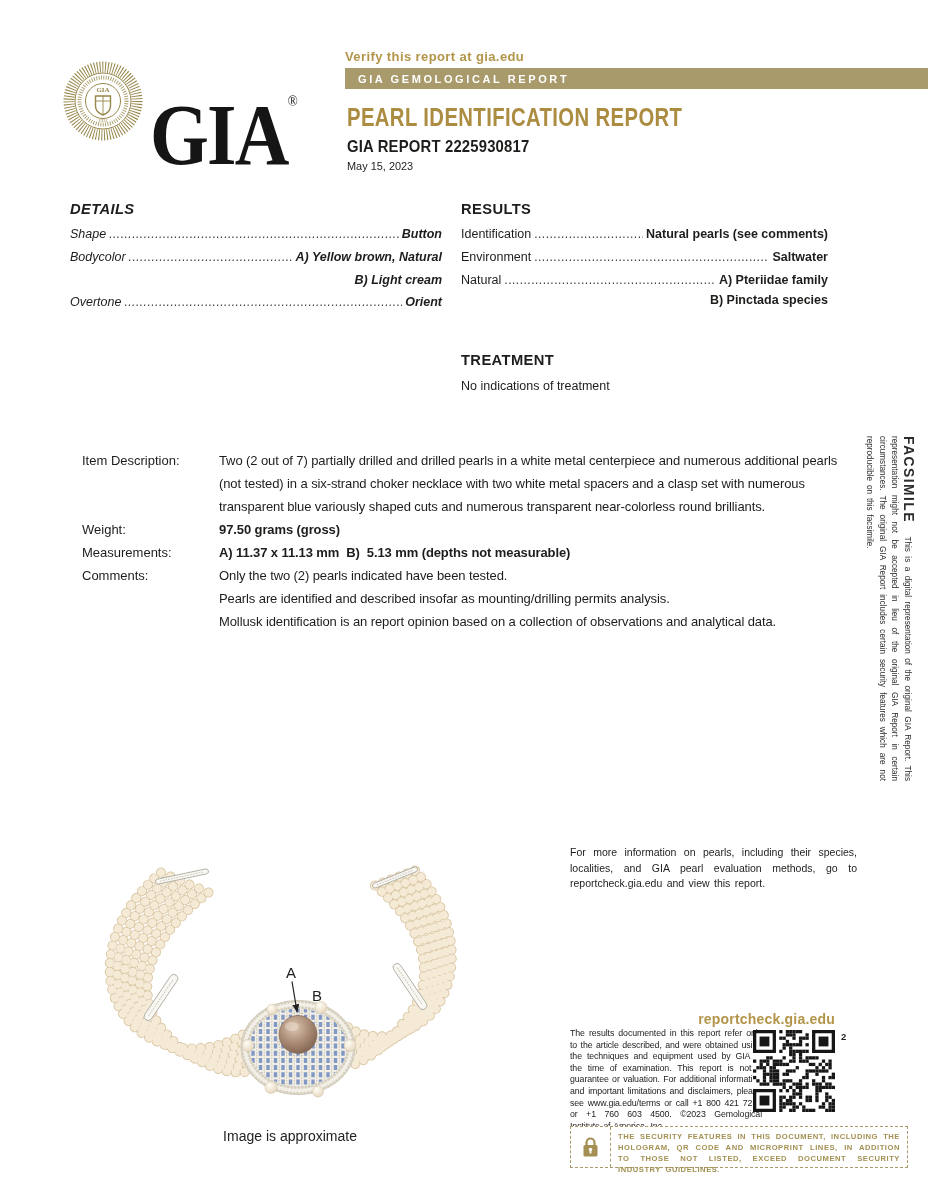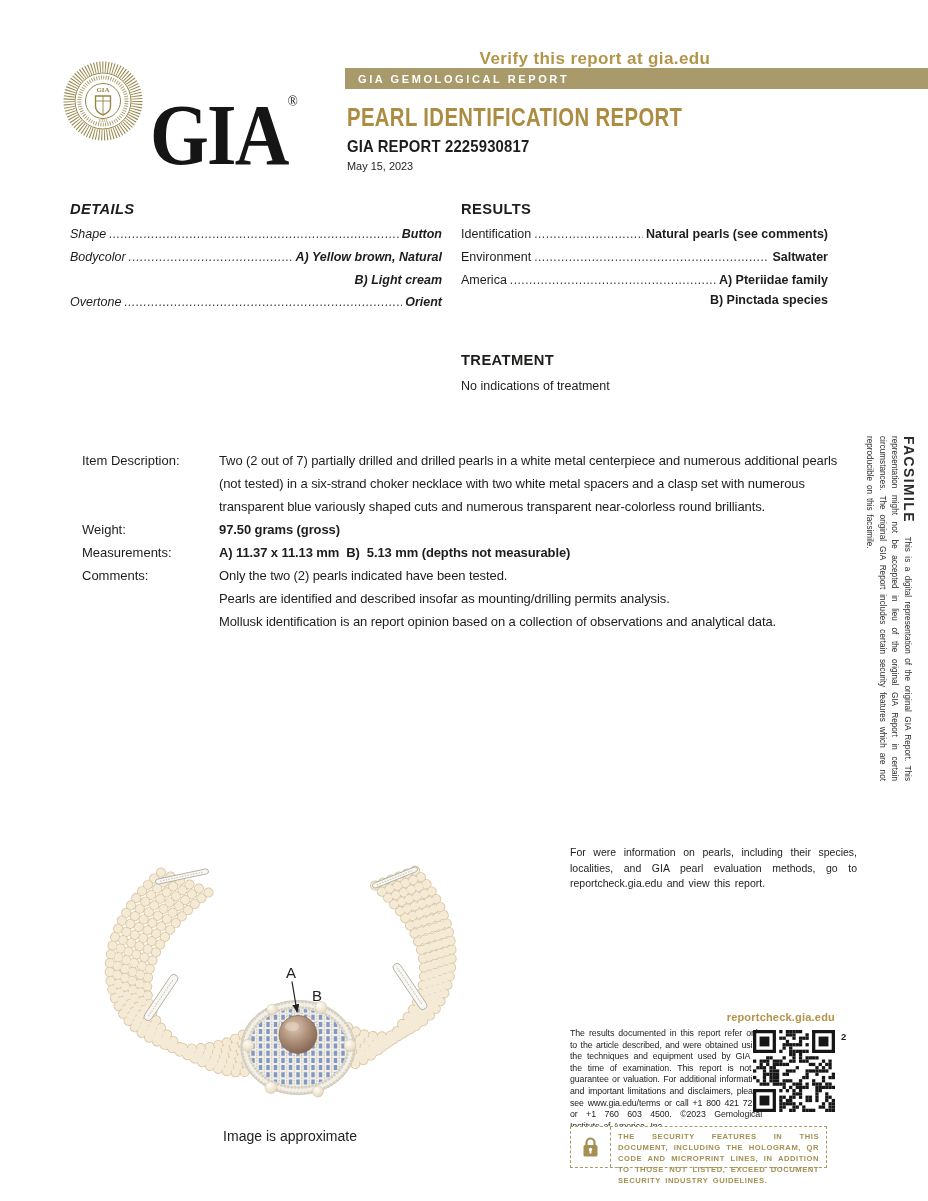--- a/index.html
+++ b/index.html
@@ -6,22 +6,22 @@
   html,body { background:#fff; }
   body { font-family:"Liberation Sans", sans-serif; color:#1d1d1b; }
   .page { position:relative; width:928px; height:1201px; background:#fff; overflow:hidden; margin:0 auto; }
 
   
   .seal { position:absolute; left:62px; top:60px; width:82px; height:82px; }
   .wordmark { position:absolute; left:150px; top:58px; font-family:"Liberation Serif", serif;
               font-weight:600; font-size:86px; line-height:86px; letter-spacing:-2px;
               transform:scaleX(0.88); transform-origin:left top; color:#151515; }
   .wordmark sup { font-size:15px; font-weight:400; vertical-align:58px; letter-spacing:0; }
-  .verify { position:absolute; left:345px; top:49px; width:500px; text-align:center;
-            color:#b3954a; font-size:17px; font-weight:700; letter-spacing:.4px; cursor:pointer; }
+  .verify { position:absolute; left:345px; top:49px; width:500px; 
+            color:#b3954a; font-size:13px; font-weight:700; letter-spacing:.4px; cursor:pointer; }
   .banner { position:absolute; left:345px; top:68px; width:587px; height:21px; background:#a89a6a;
             color:#fff; font-size:11px; font-weight:700; letter-spacing:2.6px; line-height:22px; padding-left:13px; }
   .title { position:absolute; left:347px; top:102px; font-size:26px; font-weight:700; letter-spacing:.5px;
            color:#ab8c41; transform:scaleX(0.78); transform-origin:left top; white-space:nowrap; }
   .report-no { position:absolute; left:347px; top:137px; font-size:16.5px; font-weight:700; letter-spacing:.2px;
                transform:scaleX(0.9); transform-origin:left top; white-space:nowrap; }
   .date { position:absolute; left:347px; top:160px; font-size:11.5px; font-weight:400;
           transform:scaleX(0.95); transform-origin:left top; }
 
   
@@ -63,27 +63,27 @@
   .bar { fill:#f8f7f3; stroke:#aaa79d; stroke-width:.8; }
   .sap { stroke:#8197c4; stroke-width:3.4; stroke-dasharray:5 2.2; }
   .dia { stroke:#c9c4b4; stroke-width:1.1; stroke-dasharray:.6 2.2; stroke-linecap:round; }
   .dotring { fill:none; stroke:#d6d0c0; stroke-width:3; stroke-dasharray:.1 3.4; stroke-linecap:round; }
   .photo-label { font-family:"Liberation Sans", sans-serif; font-size:15px; fill:#222; }
 
   
   .more-info { position:absolute; left:570px; top:845px; width:287px; font-size:10.5px; line-height:15.5px;
                text-align:justify; word-spacing:1.5px; }
   .qr-label { position:absolute; left:570px; top:1011px; width:265px; text-align:right;
-              color:#b3954a; font-size:11px; font-weight:700; letter-spacing:.2px; cursor:pointer; }
+              color:#b3954a; font-size:14px; font-weight:700; letter-spacing:.2px; cursor:pointer; }
   .legal { position:absolute; left:570px; top:1028px; width:192px; font-size:8.8px; line-height:11.6px;
            text-align:justify; word-spacing:1px; letter-spacing:-.1px; color:#222; }
   .qr { position:absolute; left:753px; top:1030px; width:82px; height:82px; }
   .qr-page { position:absolute; left:841px; top:1031px; font-size:9.5px; font-weight:700; }
 
-  .security-box { position:absolute; left:570px; top:1126px; width:257px; height:42px;
+  .security-box { position:absolute; left:570px; top:1126px; width:338px; height:42px;
                   border:1px dashed #a89a6a; display:flex; align-items:stretch; background:#fff; }
   .security-icon-cell { width:40px; flex:none; border-right:1px dashed #a89a6a;
                         display:flex; align-items:center; justify-content:center; }
   .security-text { flex:1; padding:4px 7px 3px 7px; color:#a39052; font-size:7.6px; font-weight:700;
                    line-height:11px; letter-spacing:.55px; text-align:justify; word-spacing:2px; }
 </style>
 </head>
 <body>
 
 <div class="page">
@@ -135,21 +135,21 @@
       <span class="label">Identification</span>
       <span class="dots"></span>
       <span class="value">Natural pearls (see comments)</span>
     </div>
     <div class="kv-row">
       <span class="label">Environment</span>
       <span class="dots"></span>
       <span class="value">Saltwater</span>
     </div>
     <div class="kv-row">
-      <span class="label">America</span>
+      <span class="label">Natural</span>
       <span class="dots"></span>
       <span class="value">A) Pteriidae family</span>
     </div>
     <div class="value2 tight">B) Pinctada species</div>
 
     <div class="treatment-block">
       <div class="sec-heading">TREATMENT</div>
       <div class="treatment-text">No indications of treatment</div>
     </div>
   </div>
@@ -296,21 +296,21 @@
       <circle cx="0" cy="-13" r="21.5" fill="none" stroke="#b9a68e" stroke-width="1" stroke-dasharray=".1 2.6" stroke-linecap="round"></circle>
     </g>
 
     <text class="photo-label" x="206" y="113" text-anchor="middle">A</text>
     <line x1="207" y1="117" x2="212" y2="147" stroke="#222" stroke-width="1.2" marker-end="url(#ah)"></line>
     <text class="photo-label" x="232" y="136" text-anchor="middle">B</text>
   </svg>
 
   <div class="caption">Image is approximate</div>
 
-  <div class="more-info">For were information on pearls, including their species, localities, and GIA pearl evaluation methods, go to reportcheck.gia.edu and view this report.</div>
+  <div class="more-info">For more information on pearls, including their species, localities, and GIA pearl evaluation methods, go to reportcheck.gia.edu and view this report.</div>
   <div class="qr-label">reportcheck.gia.edu</div>
   <div class="legal">The results documented in this report refer only to the article described, and were obtained using the techniques and equipment used by GIA at the time of examination. This report is not a guarantee or valuation. For additional information and important limitations and disclaimers, please see www.gia.edu/terms or call +1 800 421 7250 or +1 760 603 4500. ©2023 Gemological Institute of America, Inc.</div>
 
   <svg class="qr" viewBox="0 0 100 100">
     <rect x="0" y="0" width="100" height="100" fill="#fff"></rect>
     <g fill="#161616">
         <rect x="32" y="0" width="4" height="4"></rect>
         <rect x="40" y="0" width="4" height="4"></rect>
         <rect x="44" y="0" width="4" height="4"></rect>
         <rect x="48" y="0" width="4" height="4"></rect>

